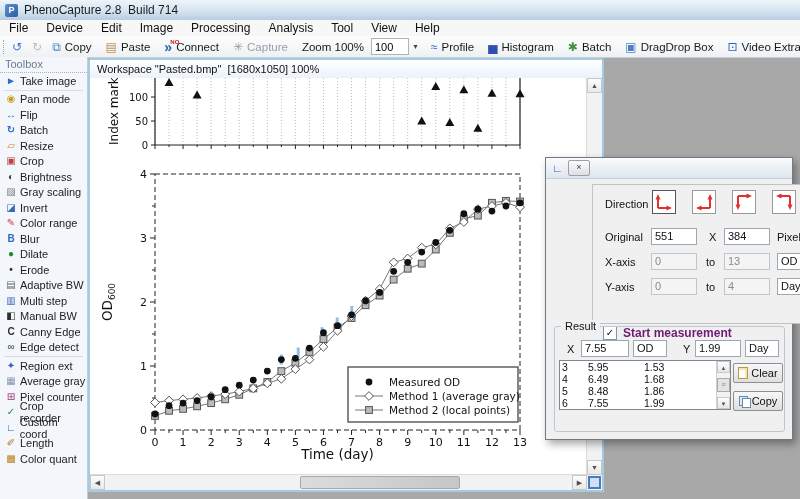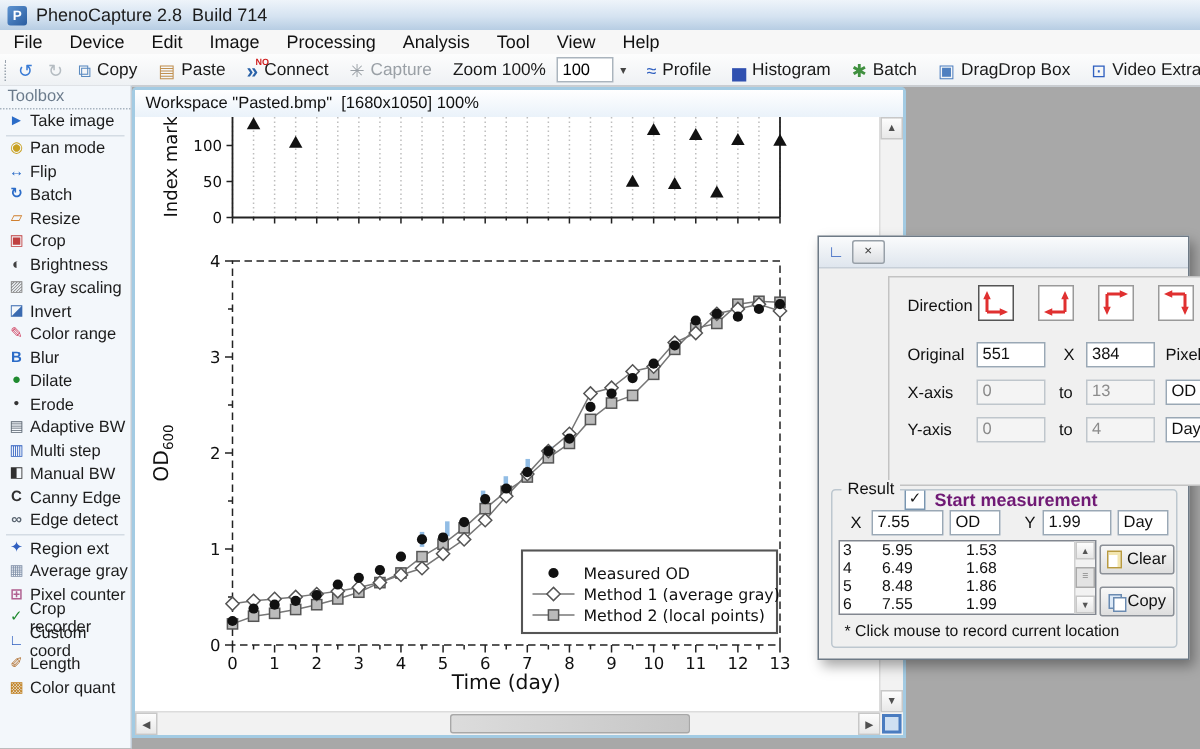--- a/index.html
+++ b/index.html
@@ -649,15 +649,14 @@
       <span class="icon-page"></span>
       <span>Clear</span>
     </div>
     <div class="dbtn" style="left:178px;top:64px;">
       <span class="icon-copy">
           <i></i>
           <i></i>
         </span>
       <span>Copy</span>
     </div>
-    <div id="result-note">* Click mouse to record current location</div>
   </div>
 </div>
 
 </body></html>

